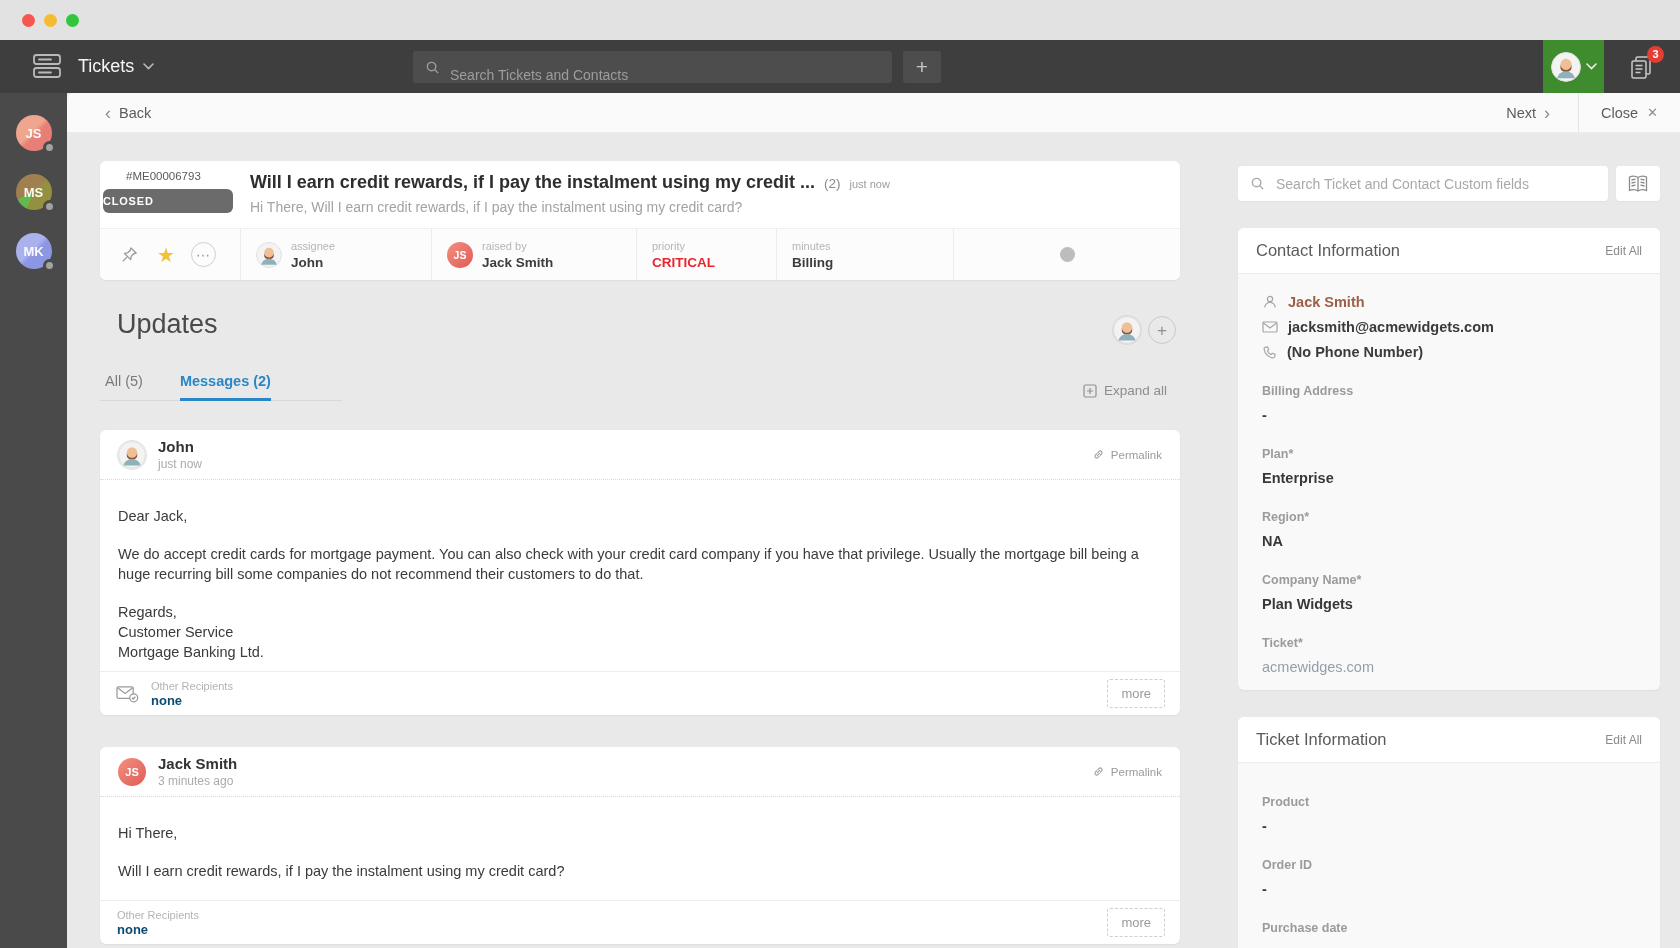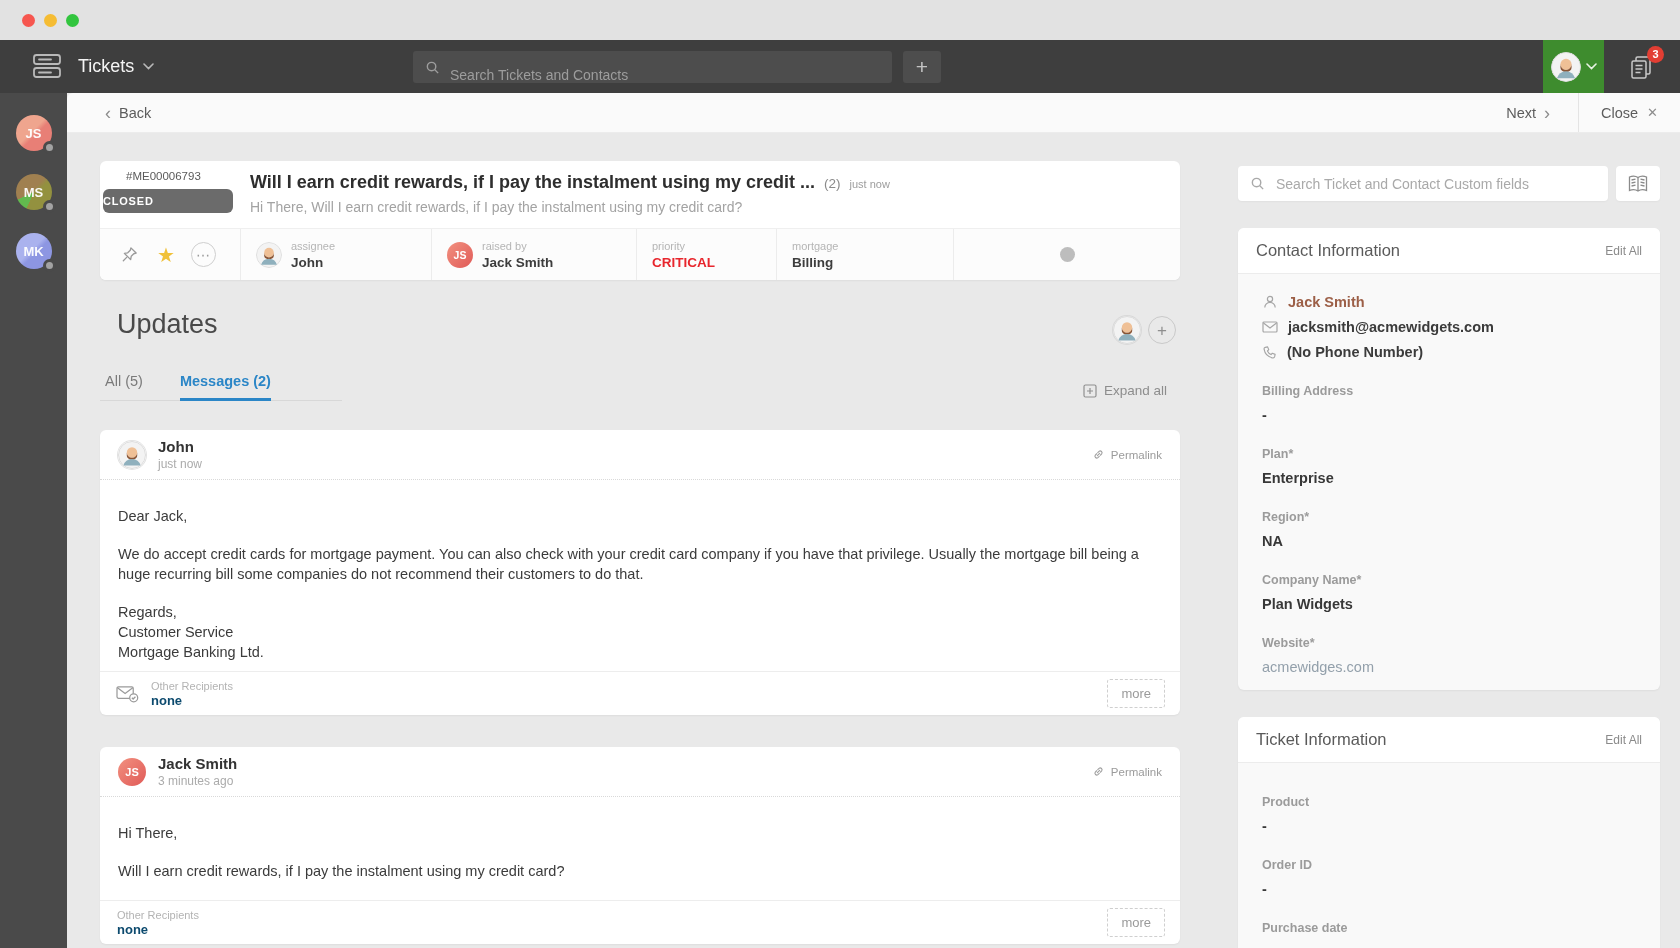--- a/index.html
+++ b/index.html
@@ -278,21 +278,21 @@
           </div>
         </div>
         <div class="m-cell w-priority">
           <div>
             <div class="m-lbl">priority</div>
             <div class="m-val critical">CRITICAL</div>
           </div>
         </div>
         <div class="m-cell w-category">
           <div>
-            <div class="m-lbl">mortgage</div>
+            <div class="m-lbl">minutes</div>
             <div class="m-val">Billing</div>
           </div>
         </div>
         <div class="m-last">
           <span class="gray-dot"></span>
         </div>
       </div>
     </div>
 
     <div class="updates-h">Updates</div>
@@ -445,21 +445,21 @@
           </div>
           <div class="rp-field">
             <div class="rp-lbl">Region*</div>
             <div class="rp-val">NA</div>
           </div>
           <div class="rp-field">
             <div class="rp-lbl">Company Name*</div>
             <div class="rp-val">Plan Widgets</div>
           </div>
           <div class="rp-field">
-            <div class="rp-lbl">Website*</div>
+            <div class="rp-lbl">Ticket*</div>
             <div class="rp-val muted">acmewidges.com</div>
           </div>
         </div>
       </div>
 
       <div class="rp-card rp-ticket">
         <div class="rp-head">
           <span class="rp-title">Ticket Information</span>
           <span class="rp-edit">Edit All</span>
         </div>

